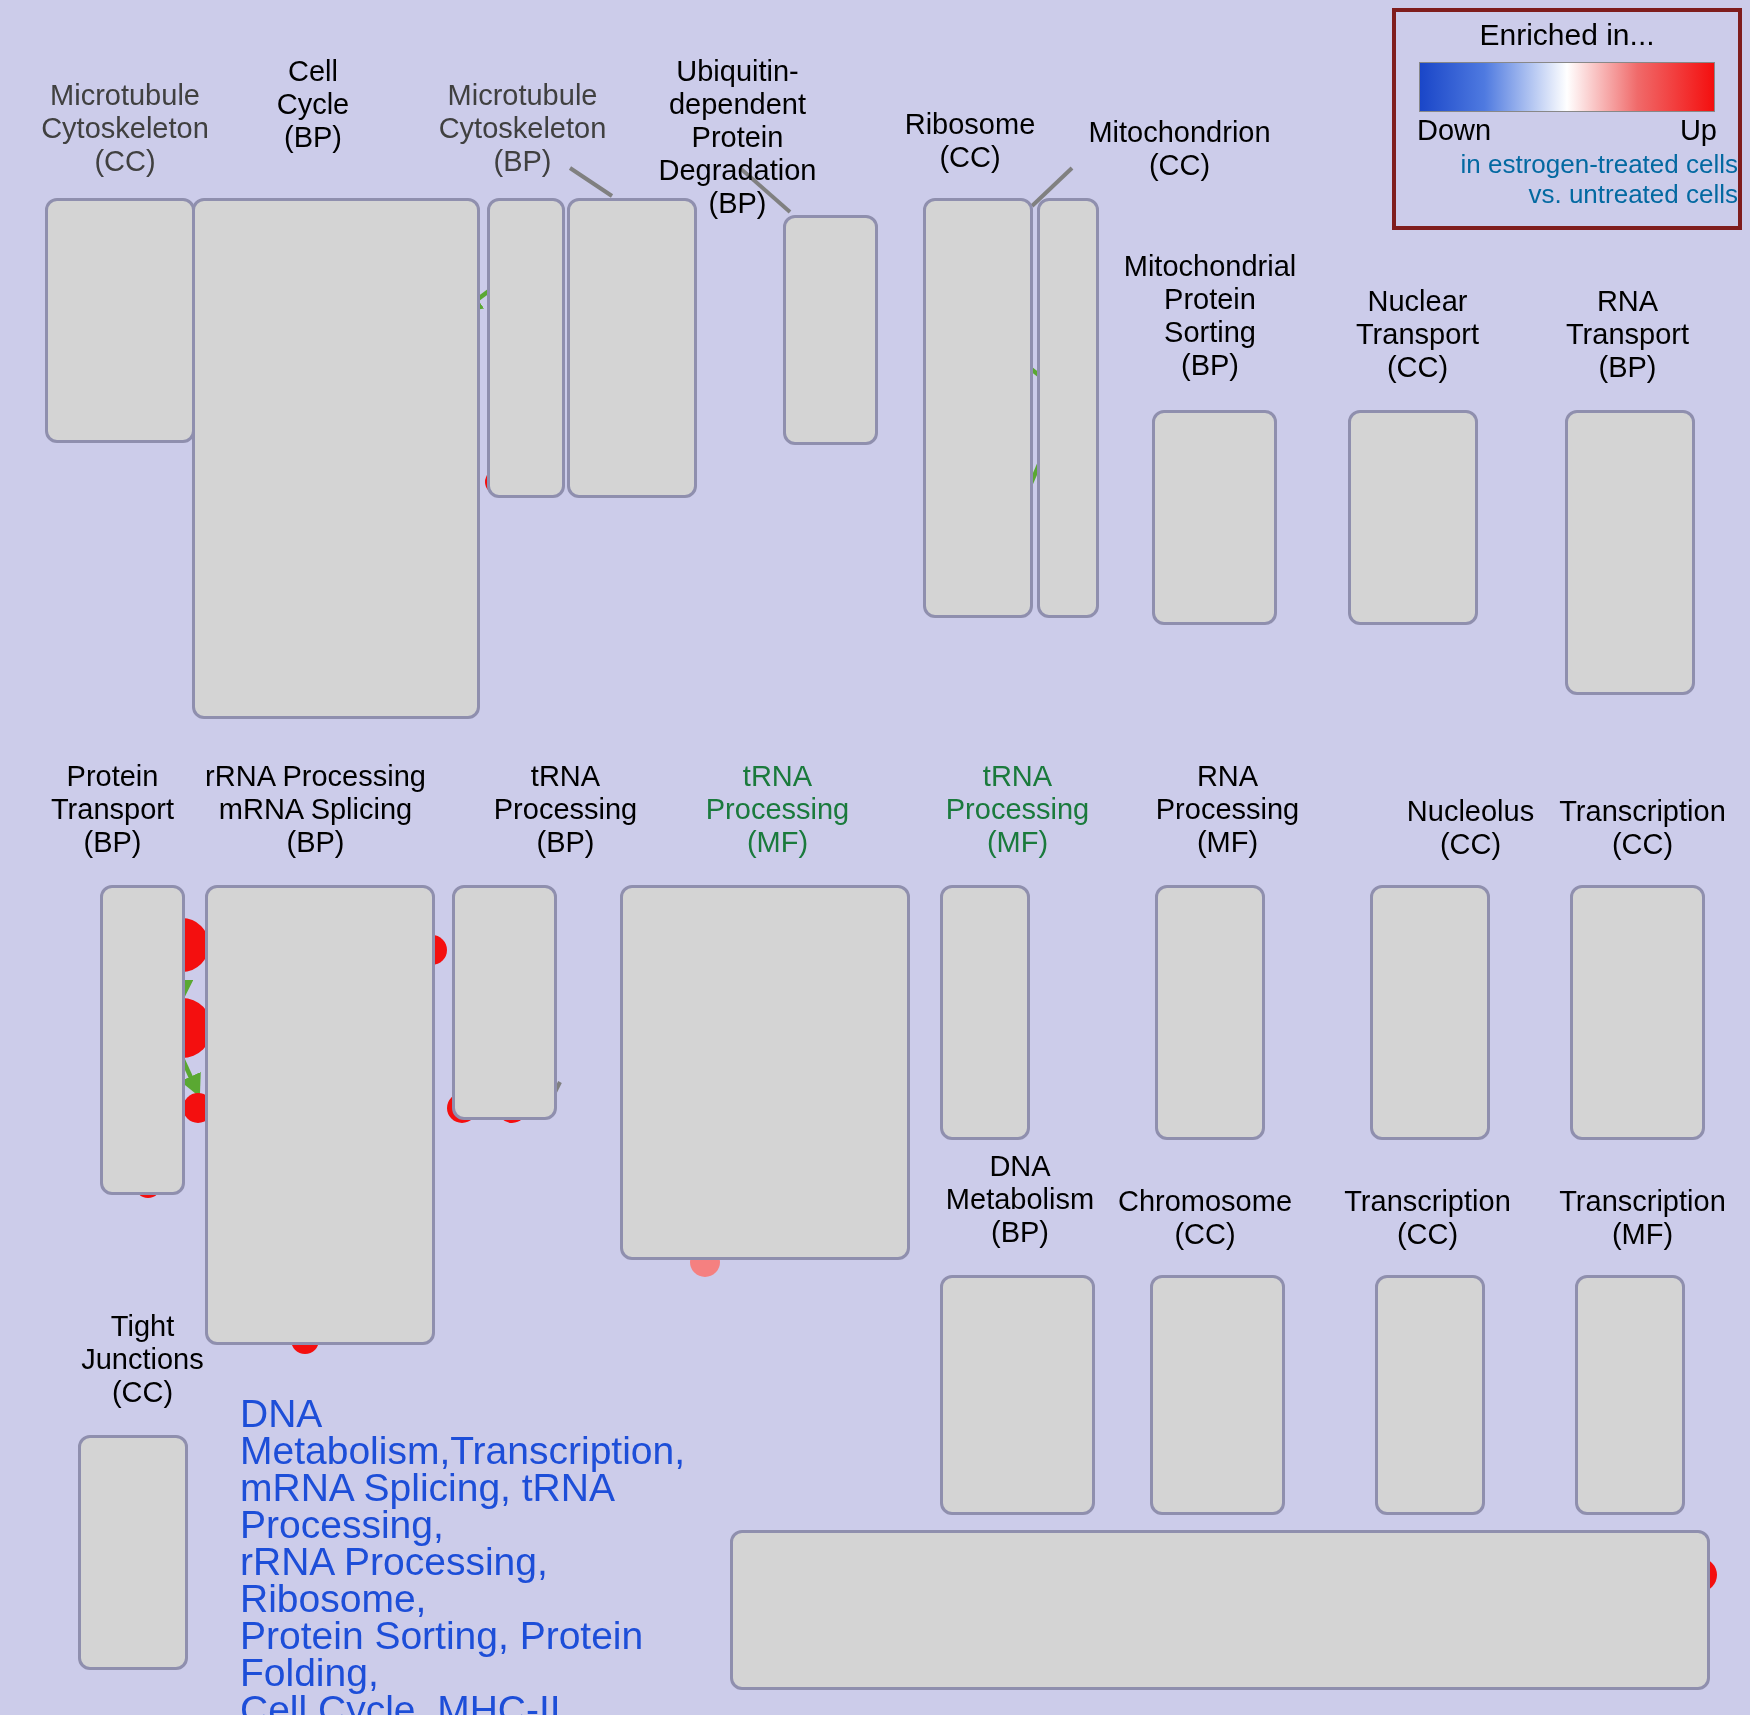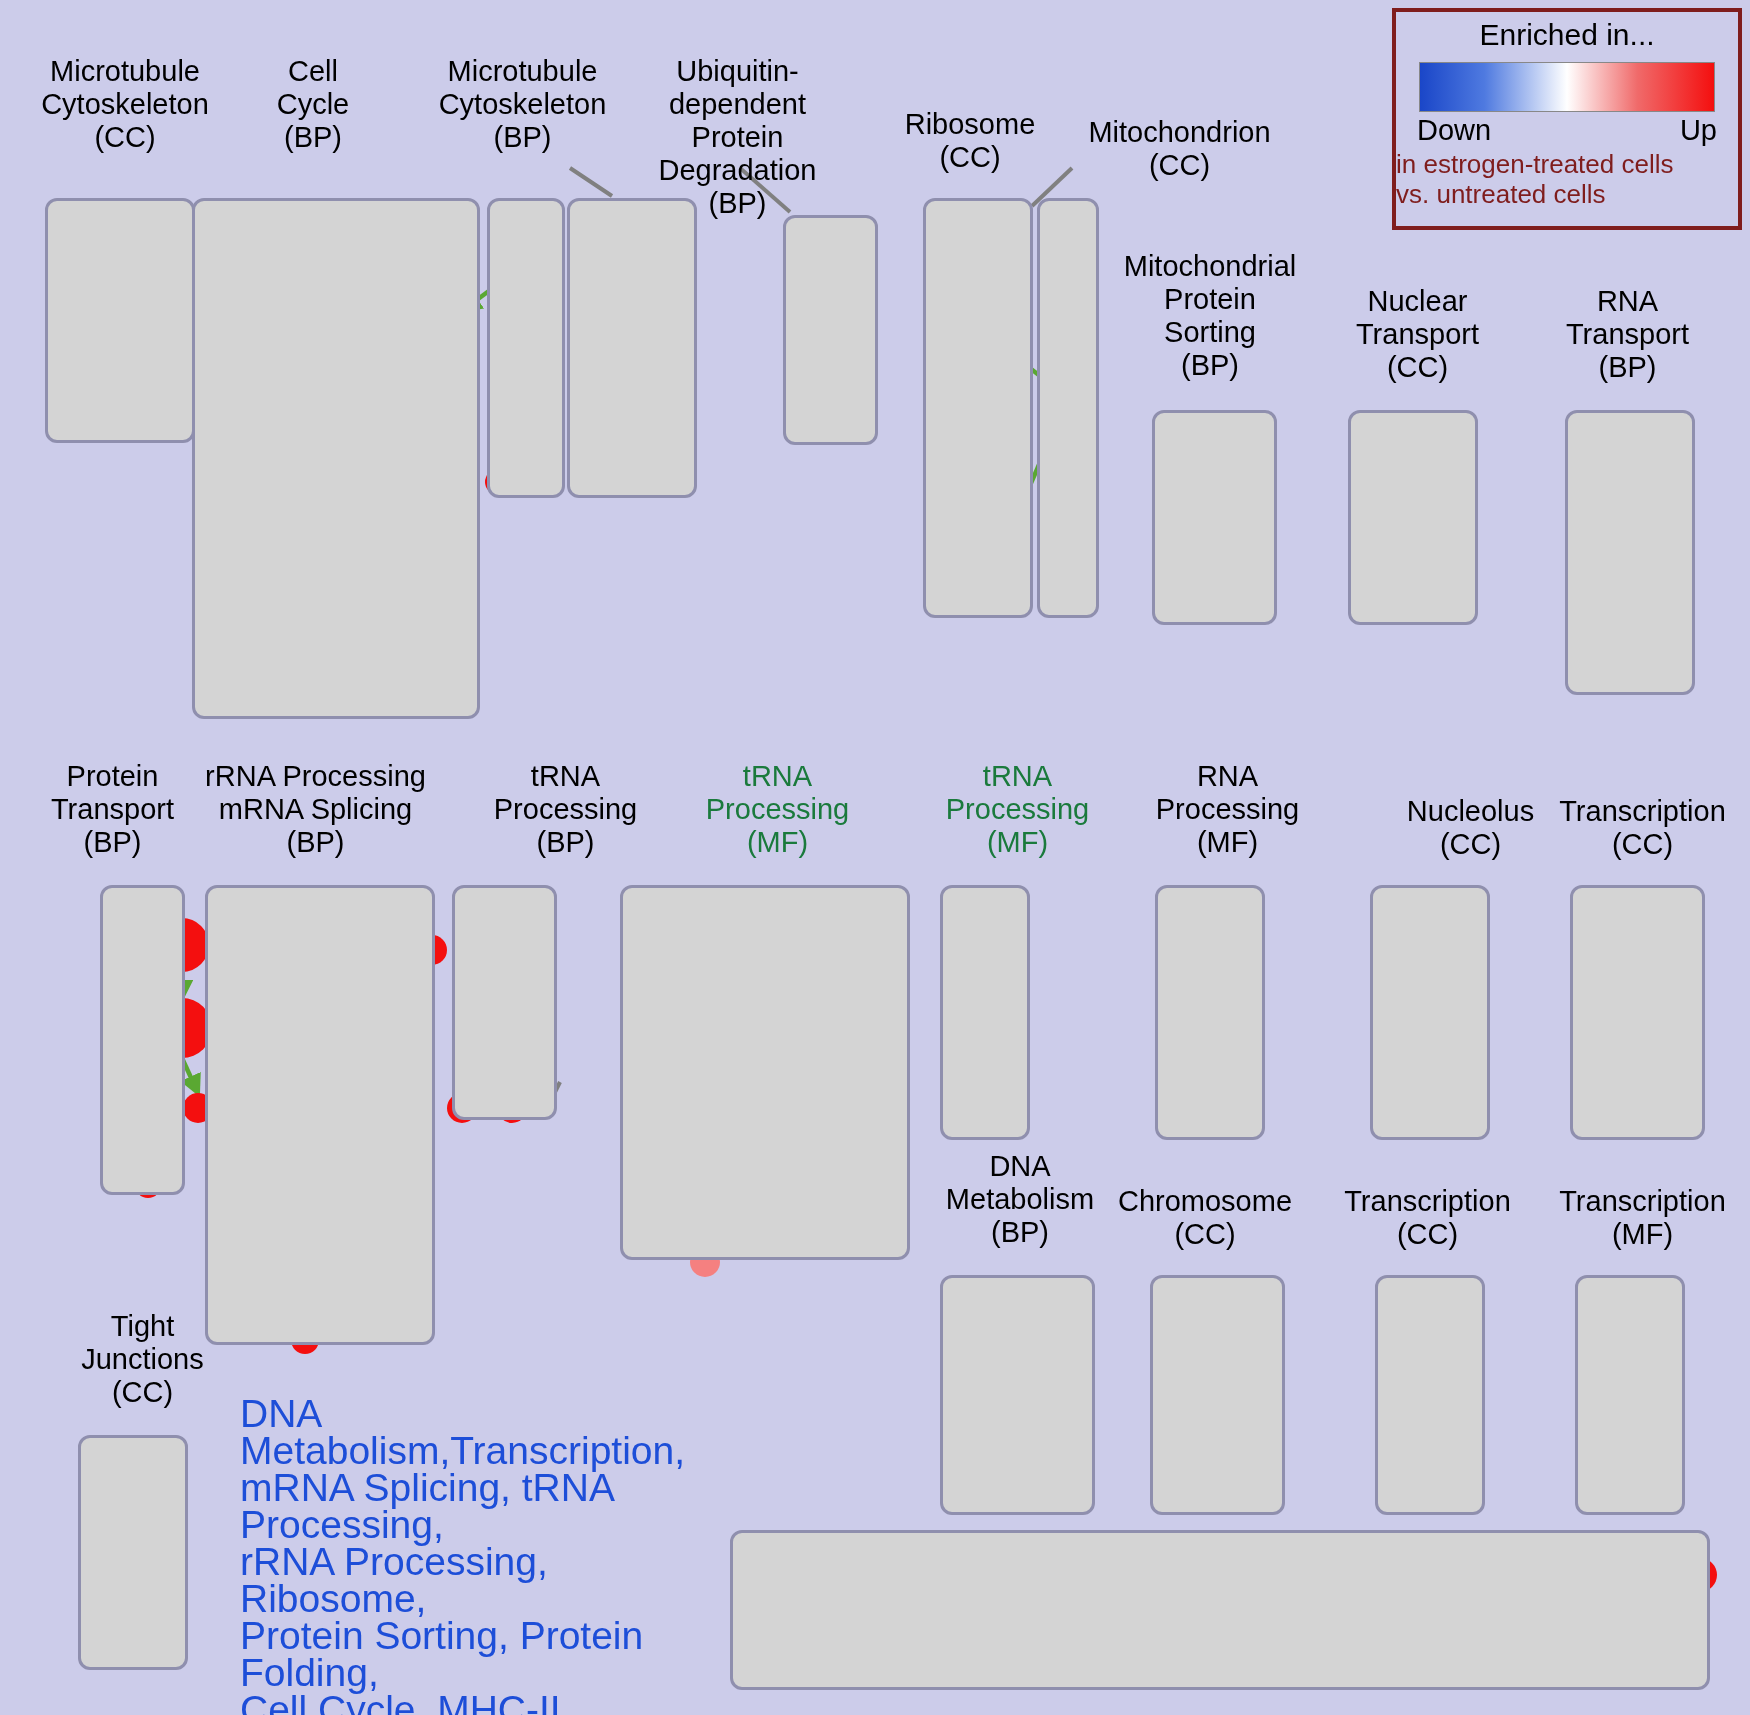--- a/index.html
+++ b/index.html
@@ -20,21 +20,21 @@
   }
   .label{
     position:absolute;
     color:#000;
     font-size:29px;
     line-height:33px;
     text-align:center;
     white-space:pre-line;
     font-family:"Liberation Sans", sans-serif;
   }
-  .label.blue{color:#000000;}
+  .label.blue{color:#404040;margin-top:24px;}
   .label.green{color:#1a7a3c;}
   svg.net{position:absolute;left:0;top:0;width:1750px;height:1715px;pointer-events:none;}
   .legend{
     position:absolute;
     right:8px;top:8px;
     width:350px;height:222px;
     background:#ccccea;
     border:4px solid #7f1d1d;
     box-sizing:border-box;
   }
@@ -44,21 +44,21 @@
   .legend .bar{
     margin:10px auto 0 auto;width:294px;height:48px;
     background:linear-gradient(to right,#1a46c8 0%,#4f7ae0 22%,#ffffff 50%,#f06a6a 74%,#f40f0f 100%);
     border:1px solid #888;
   }
   .legend .ends{
     display:flex;justify-content:space-between;
     width:300px;margin:2px auto 0 auto;font-size:29px;color:#000;
   }
   .legend .sub{
-    text-align:left;font-size:26px;line-height:30px;color:#7f1d1d;margin-top:2px;
+    text-align:right;font-size:26px;line-height:30px;color:#0369a1;margin-top:2px;
     white-space:pre-line;
   }
   .bigtext{
     position:absolute;
     font-size:39px;line-height:37px;color:#1d4ed8;text-align:left;white-space:pre-line;
   }
 </style>
 </head>
 <body>
 

